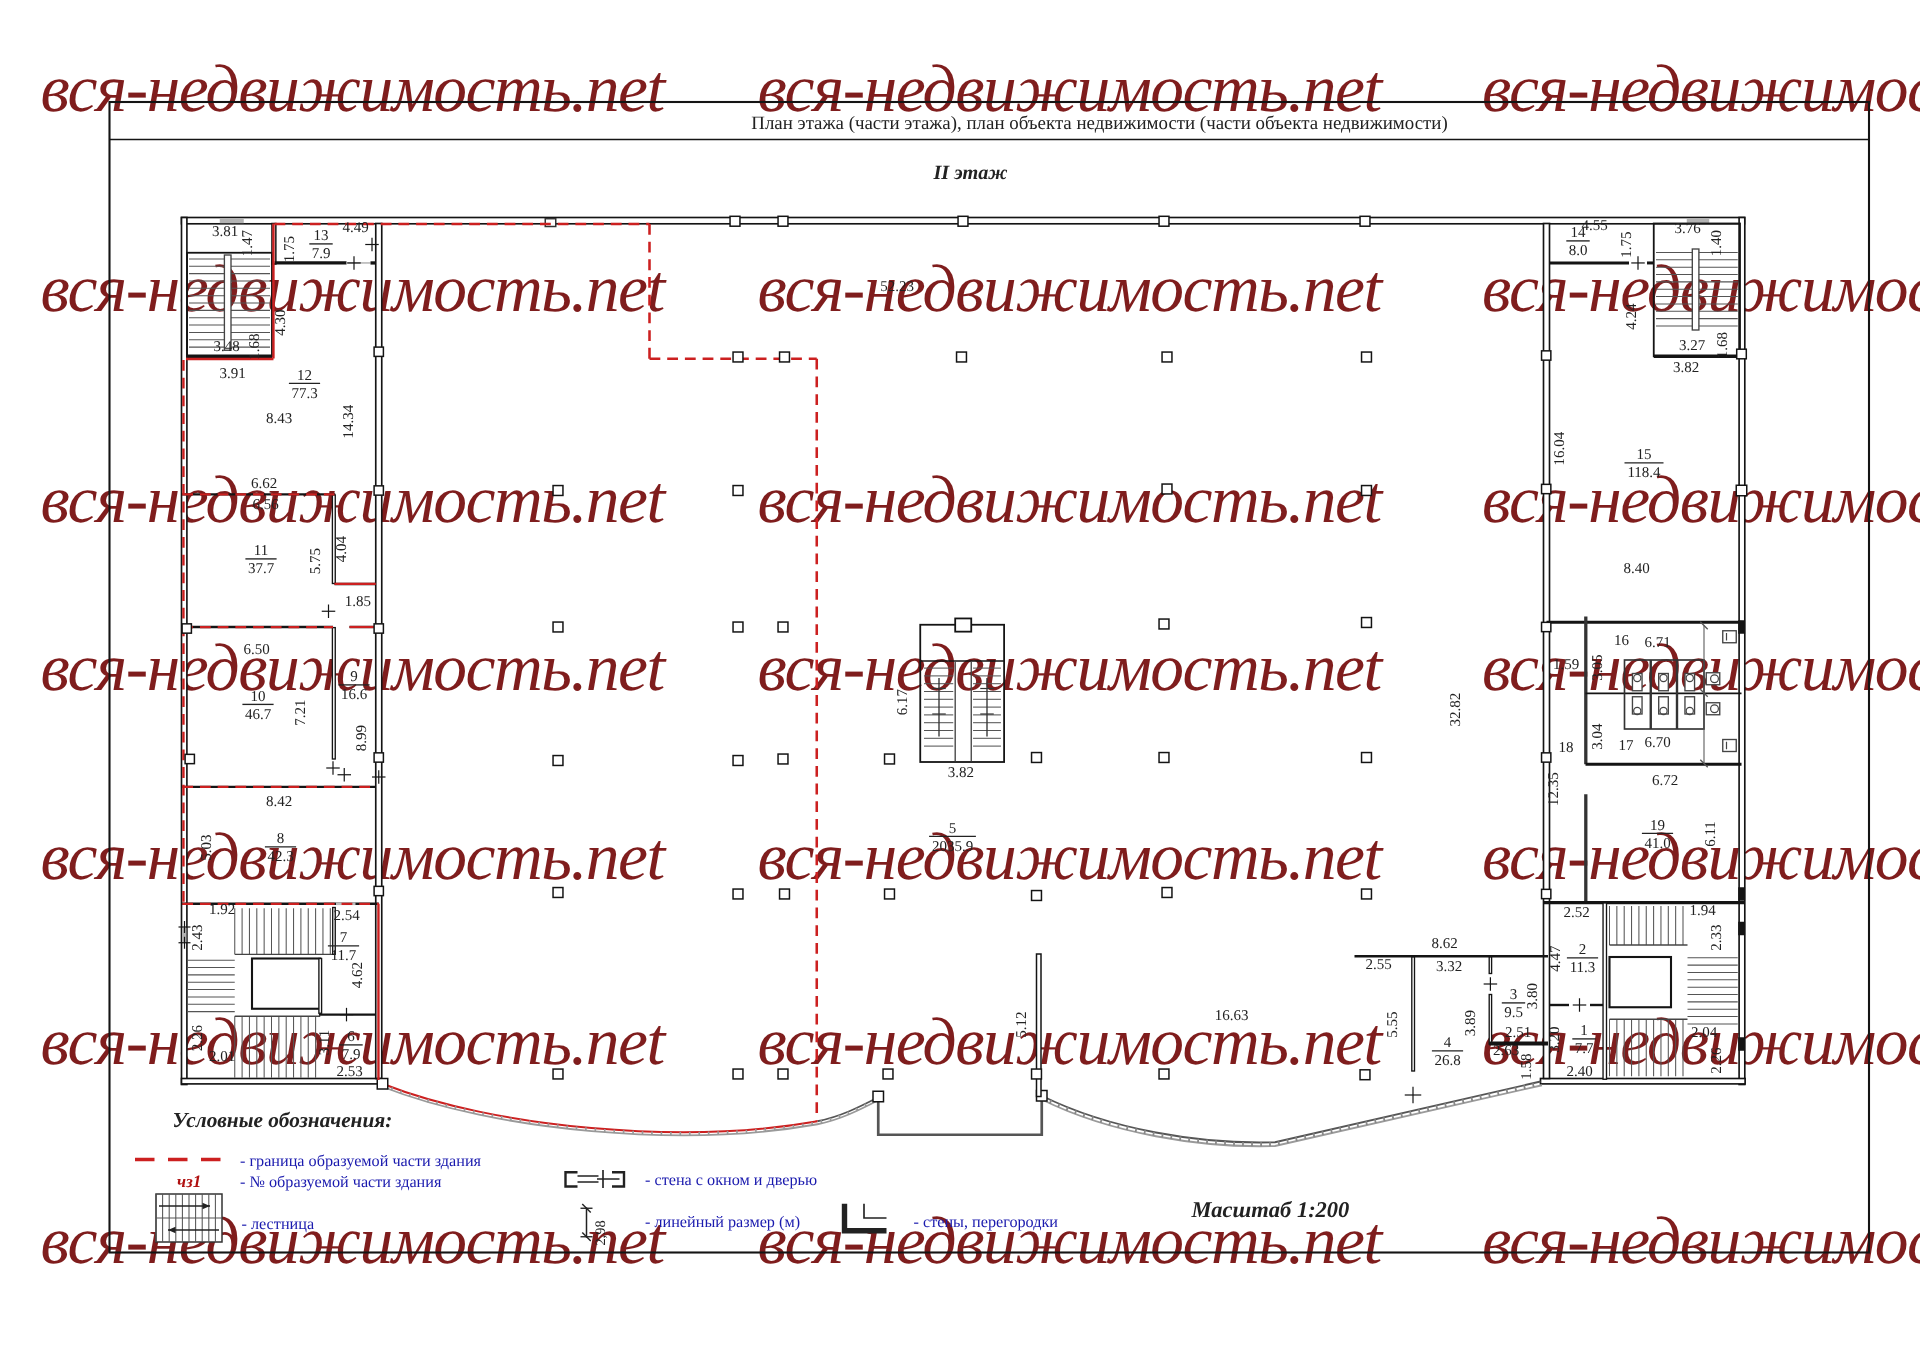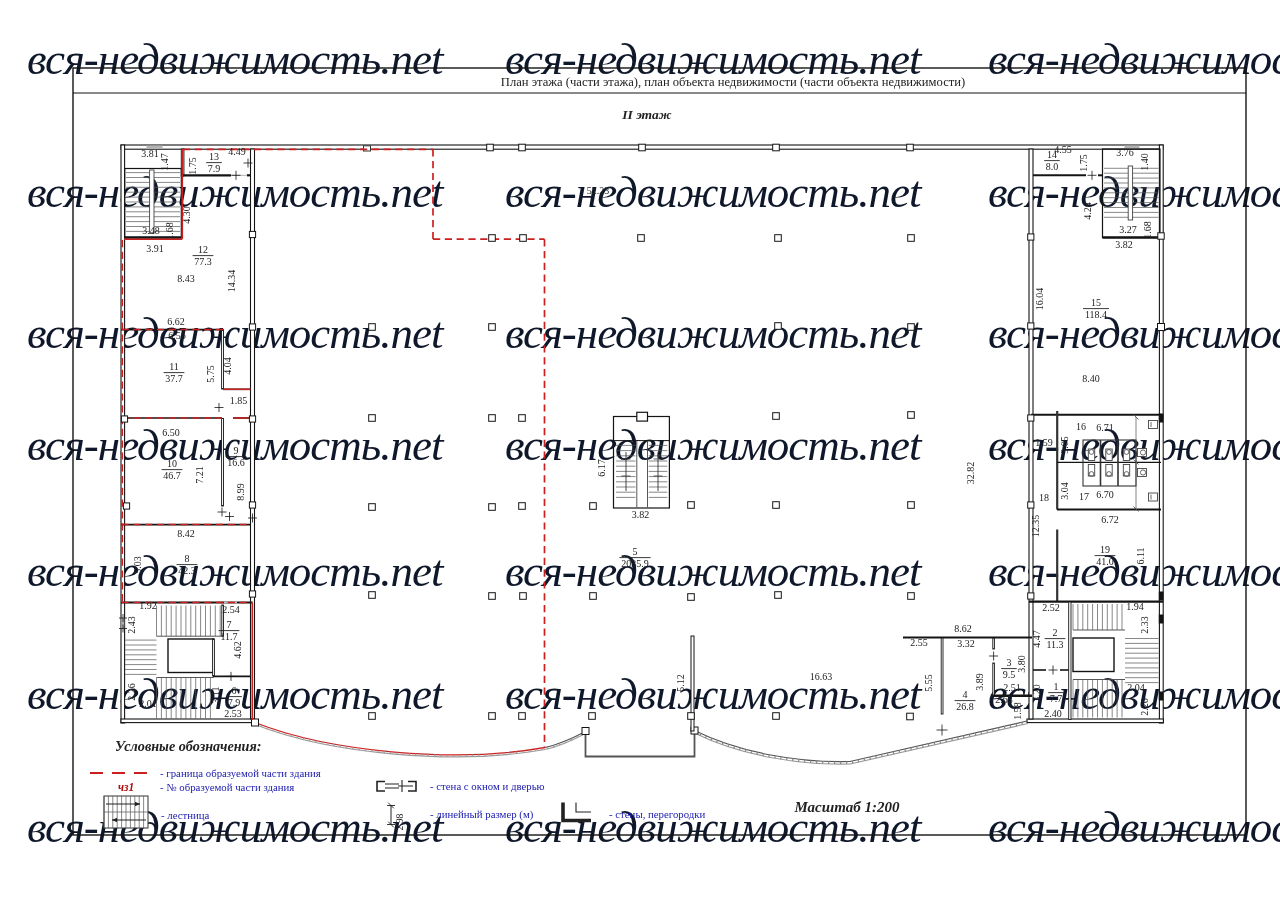--- a/index.html
+++ b/index.html
@@ -1,16 +1,16 @@
 <!DOCTYPE html>
 <html><head><meta charset="utf-8">
 <style>
 html,body{margin:0;padding:0;background:#fff;}
 #page{position:relative;width:1280px;height:905px;overflow:hidden;background:#fff;font-family:"Liberation Serif",serif;}
-.wm{position:absolute;font-family:"Liberation Serif",serif;font-style:italic;font-size:45px;color:#0f172a;white-space:nowrap;letter-spacing:-1px;}
+.wm{position:absolute;font-family:"Liberation Serif",serif;font-style:italic;font-size:45px;color:#7f1d1d;white-space:nowrap;letter-spacing:-1px;}
 svg{position:absolute;left:0;top:0;}
 </style></head>
 <body>
 <div id="page">
 
 <div class="wm" style="left:27px;top:33px;">вся-недвижимость.net</div>
 <div class="wm" style="left:505px;top:33px;">вся-недвижимость.net</div>
 <div class="wm" style="left:988px;top:33px;">вся-недвижимость.net</div>
 <div class="wm" style="left:27px;top:166px;">вся-недвижимость.net</div>
 <div class="wm" style="left:505px;top:166px;">вся-недвижимость.net</div>

